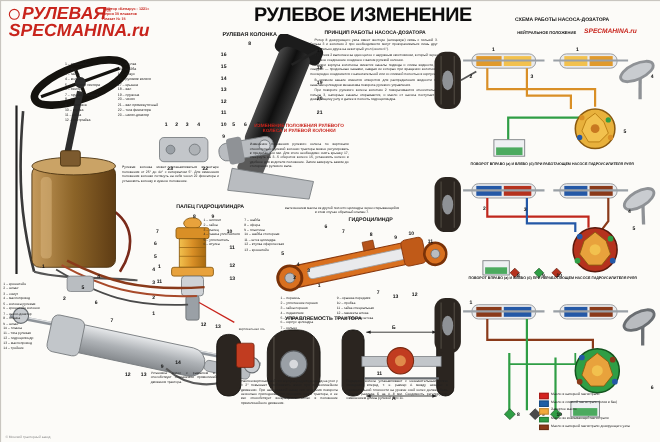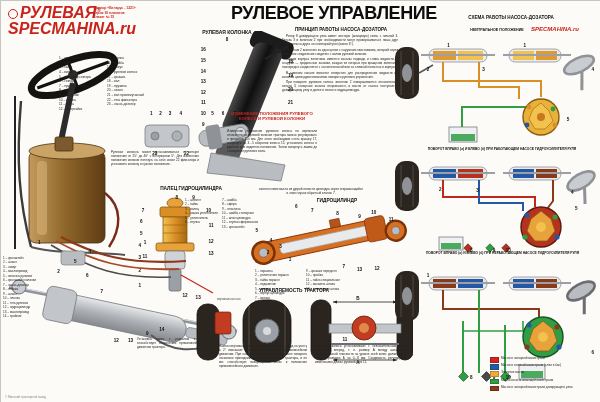--- a/index.html
+++ b/index.html
@@ -33,21 +33,21 @@
   <div class="abs brand">
     <div><span class="brand-mark"></span><span>РУЛЕВАЯ</span><span class="reg">®</span></div>
     <div>SPECMAHINA.ru</div>
   </div>
   <div class="abs brand-note">
     <div>Трактор «Беларус - 1221»</div>
     <div>Серия 30 плакатов</div>
     <div>Плакат № 15</div>
   </div>
 
-  <div class="abs title">РУЛЕВОЕ УПРАВЛЕНИЕ</div>
+  <div class="abs title">РУЛЕВОЕ ИЗМЕНЕНИЕ</div>
 
   <svg class="fig" style="left:0px;top:40px" width="140" height="215" viewBox="0 0 140 215">
     <defs>
       <linearGradient id="tankG" x1="0" y1="0" x2="1" y2="0">
         <stop offset="0" stop-color="#c59a5c"></stop>
           <stop offset="0.5" stop-color="#8c6428"></stop>
           <stop offset="1" stop-color="#5e3c14"></stop>
       </linearGradient>
     </defs>
     <line x1="14" y1="55" x2="14" y2="208" stroke="#222" stroke-width="2"></line>

